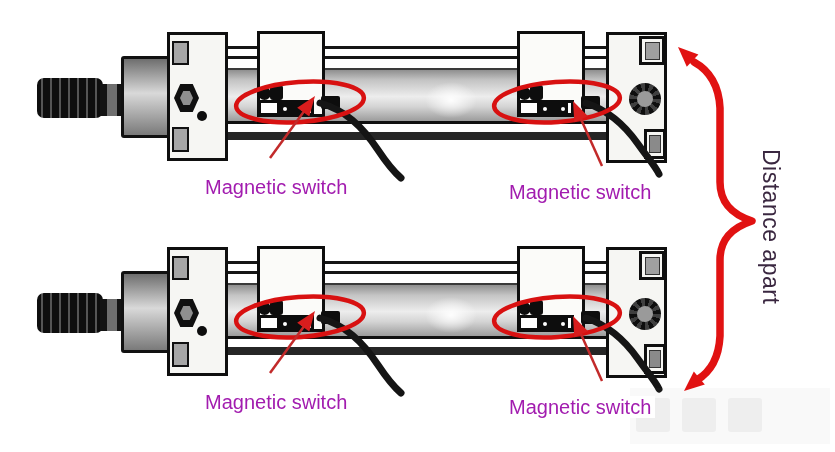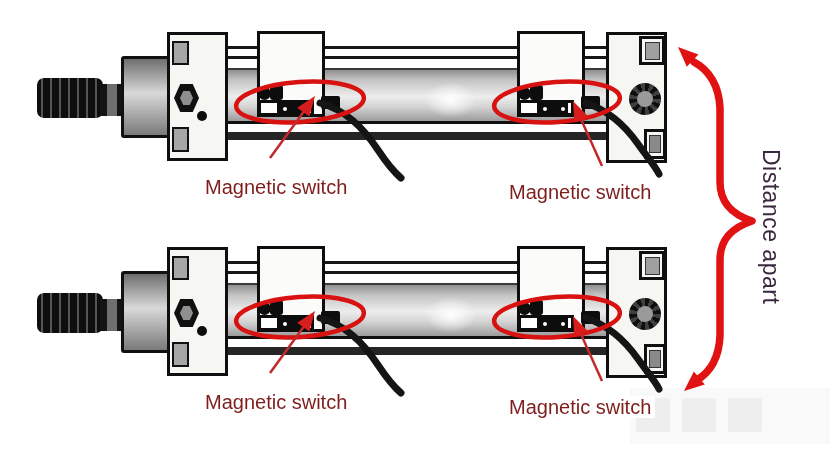--- a/index.html
+++ b/index.html
@@ -54,21 +54,21 @@
   .nub-s{width:13px;height:15px;border-radius:3px;background:#0d0d0d;top:85px;}
   .slot{width:56px;height:16px;background:#fff;border:3px solid #0d0d0d;top:100px;}
   .swbody{width:31px;height:14px;background:#0d0d0d;top:102px;}
   .swdot{width:4px;height:4px;border-radius:50%;background:#fff;top:107px;}
   .conn{width:19px;height:13px;border-radius:2px;background:#0d0d0d;top:96px;}
 
   svg.overlay{position:absolute;left:0;top:0;pointer-events:none;}
   .grp-svg{width:835px;height:226px;}
   .brace-svg{width:835px;height:452px;z-index:10;}
 
-  .lbl{position:absolute;font-size:20px;color:#7f1d1d;background:#ffffff;
+  .lbl{position:absolute;font-size:20px;color:#a21caf;background:#ffffff;
        padding:0 4px;white-space:nowrap;z-index:6;line-height:1.1;}
   .lbl.l1{left:201px;top:176px;} .lbl.l2{left:505px;top:181px;}
 
   .dist{position:absolute;left:757px;top:149px;writing-mode:vertical-rl;
         font-size:23px;color:#3a2740;letter-spacing:0.5px;z-index:11;}
 
   .watermark{position:absolute;left:630px;top:388px;width:200px;height:56px;
              background:rgba(130,130,130,0.05);z-index:1;}
   .watermark span{display:inline-block;width:34px;height:34px;margin:10px 6px;
                   background:rgba(110,110,110,0.08);border-radius:3px;}

